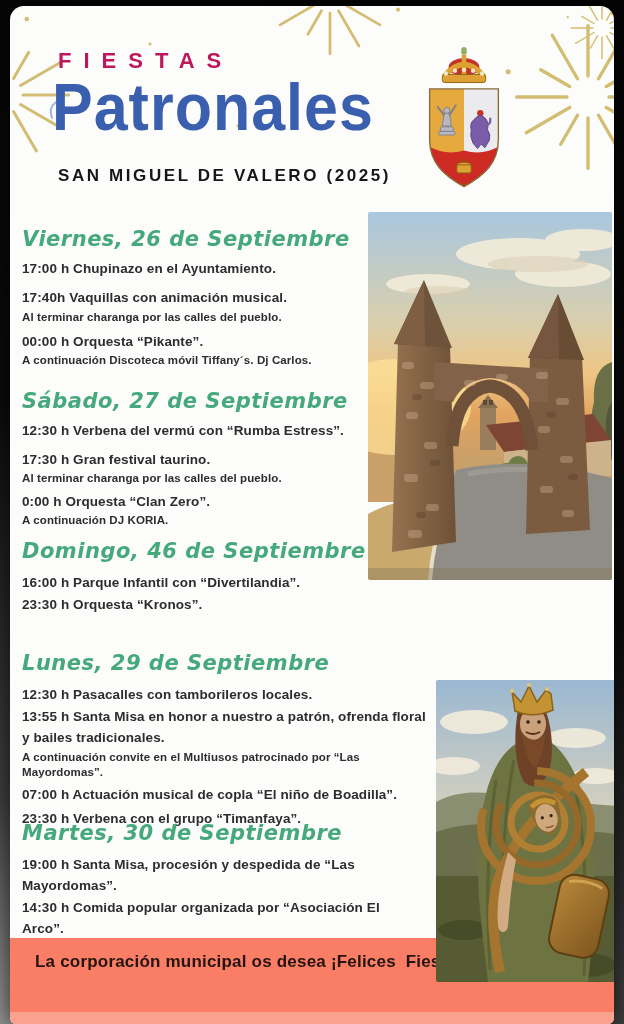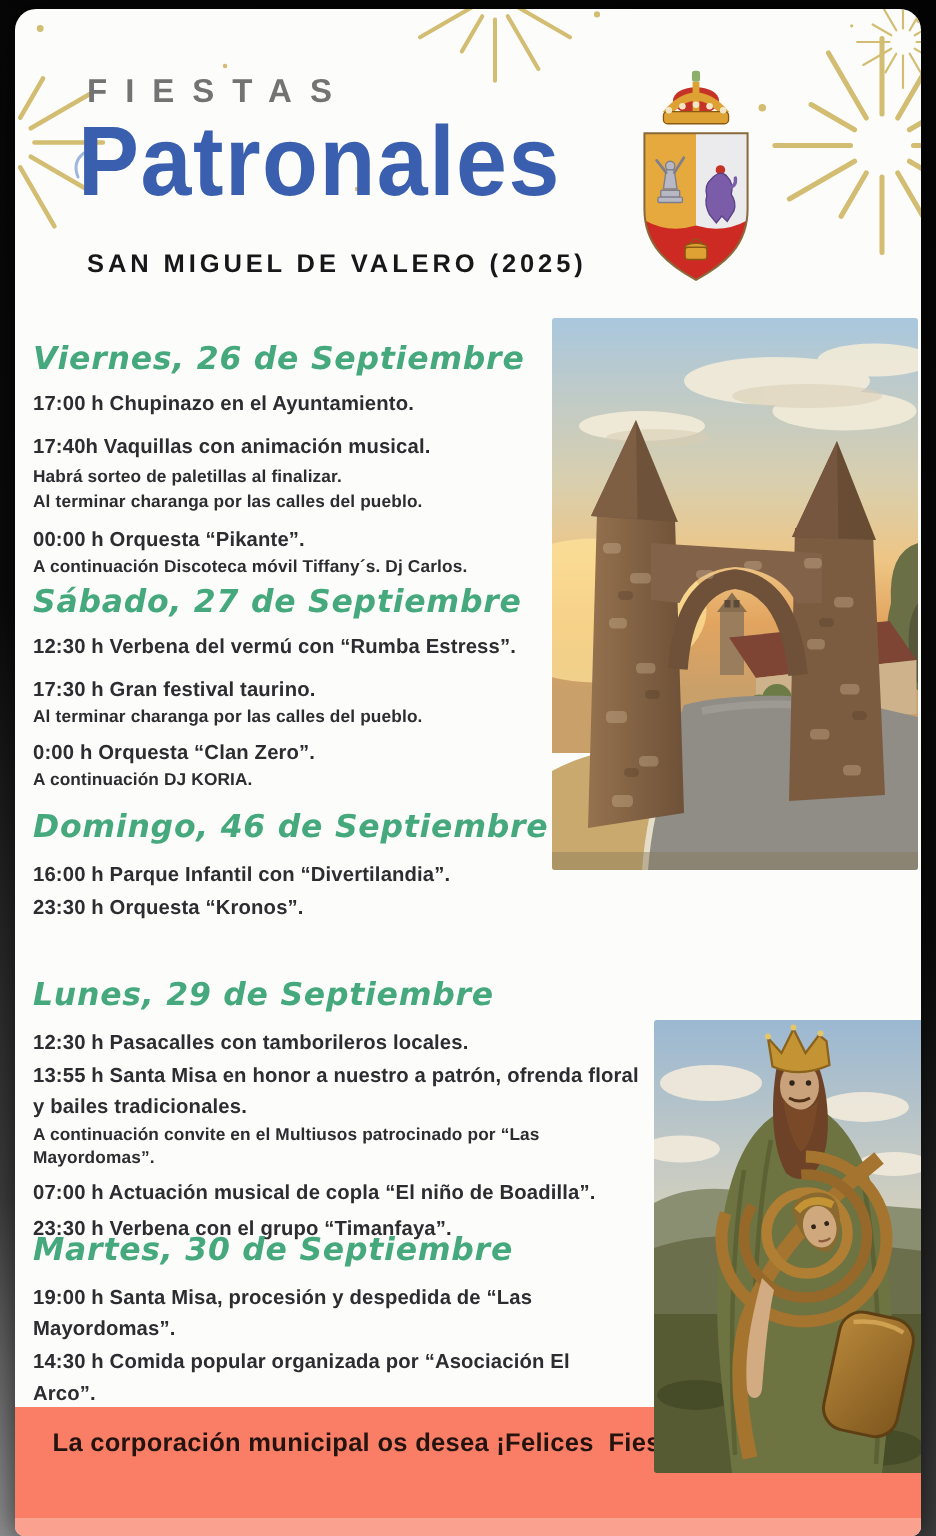--- a/index.html
+++ b/index.html
@@ -12,21 +12,21 @@
     position:absolute;left:10px;top:6px;width:604px;height:1018px;
     background:var(--card_bg,#fcfcfa);
     border-radius:14px 14px 6px 6px;
     overflow:hidden;
     box-shadow:0 0 18px rgba(0,0,0,.6);
   }
   .fx{position:absolute;left:0;top:0;width:604px;height:260px;pointer-events:none;}
   
   .kicker{
     position:absolute;left:48px;top:42px;
-    font-size:22px;font-weight:800;letter-spacing:12px;color:#737373;
+    font-size:22px;font-weight:800;letter-spacing:12px;color:#be185d;
   }
   .title{
     position:absolute;left:42px;top:66px;
     font-size:61px;font-weight:800;letter-spacing:1px;color:var(--title_blue,#3a5fae);
     transform:scaleY(1.08);
   }
   .subtitle{
     position:absolute;left:48px;top:160px;
     font-size:17px;font-weight:800;letter-spacing:2.6px;color:#17171a;
   }
@@ -221,21 +221,20 @@
           <rect x="200" y="262" width="10" height="6" rx="3"></rect>
         <rect x="48" y="300" width="10" height="6" rx="3"></rect>
       </g>
     </svg>
   </div>
 
   <div class="section" style="top:220px;max-width:345px;">
     <div class="day">Viernes, 26 de Septiembre</div>
     <div class="ln" style="margin-top:6px">17:00 h Chupinazo en el Ayuntamiento.</div>
     <div class="ln" style="margin-top:8px">17:40h Vaquillas con animación musical.</div>
-    <div class="note" style="margin-top:3px">Habrá sorteo de paletillas al finalizar.</div>
     <div class="note" style="margin-top:2px">Al terminar charanga por las calles del pueblo.</div>
     <div class="ln" style="margin-top:6px">00:00 h Orquesta “Pikante”.</div>
     <div class="note" style="margin-top:1px">A continuación Discoteca móvil Tiffany´s. Dj Carlos.</div>
   </div>
 
   <div class="section" style="top:382px;max-width:345px;">
     <div class="day">Sábado, 27 de Septiembre</div>
     <div class="ln" style="margin-top:6px">12:30 h Verbena del vermú con “Rumba Estress”.</div>
     <div class="ln" style="margin-top:8px">17:30 h Gran festival taurino.</div>
     <div class="note" style="margin-top:1px">Al terminar charanga por las calles del pueblo.</div>

